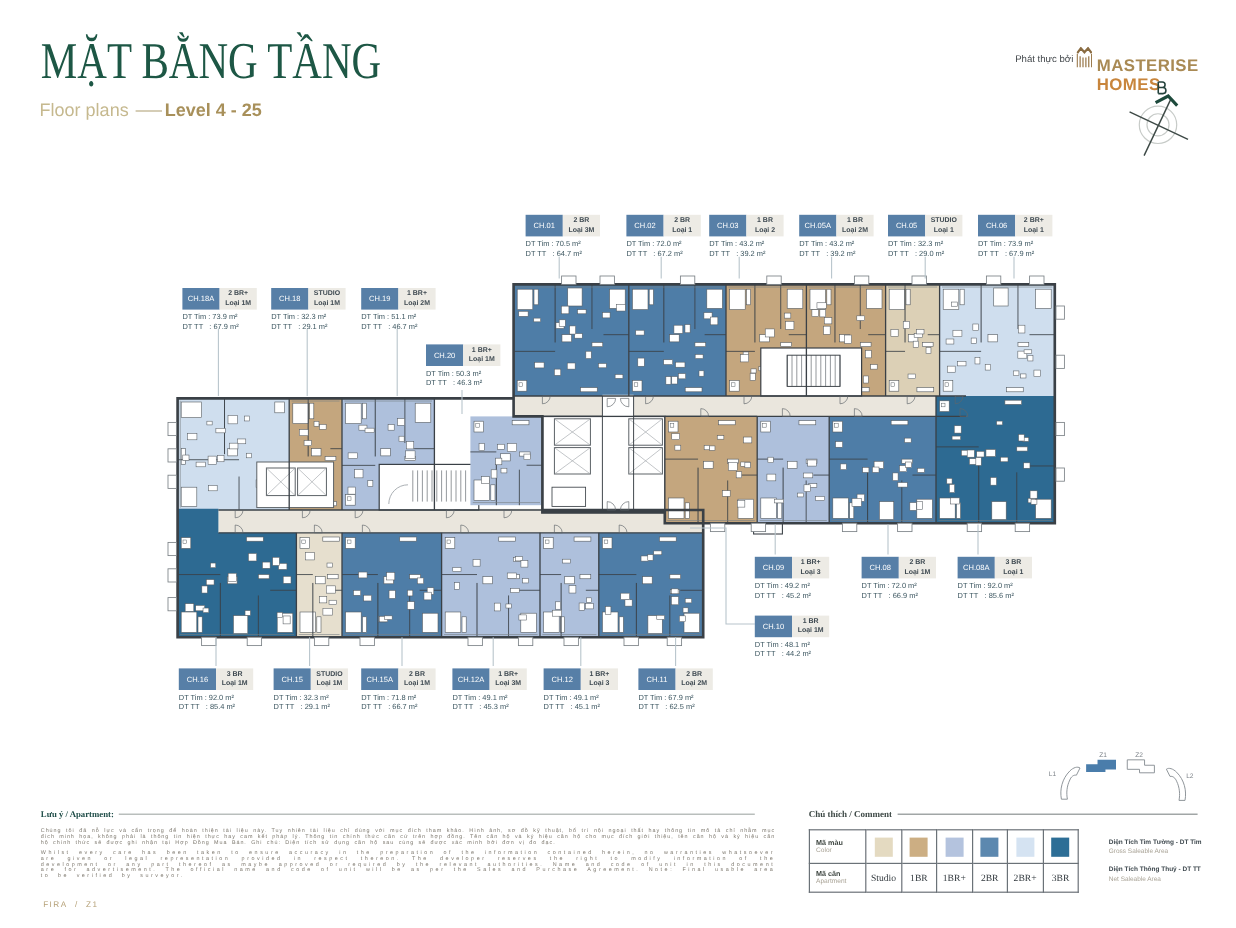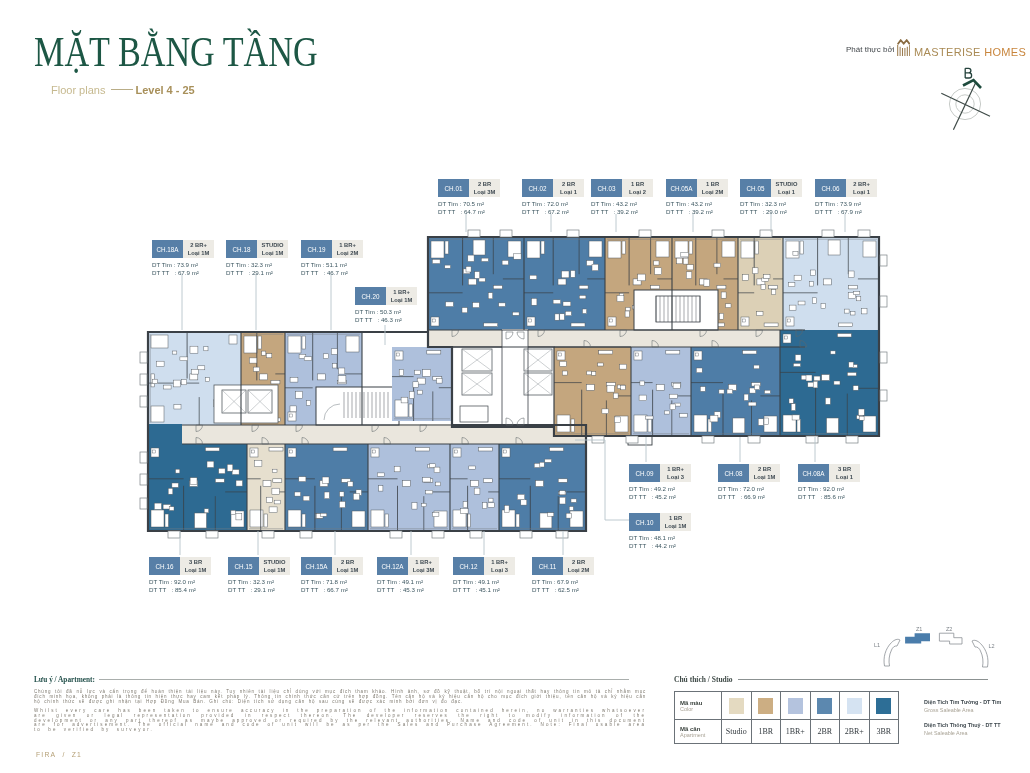--- a/index.html
+++ b/index.html
@@ -1,23 +1,23 @@
 <!DOCTYPE html>
 <html><head><meta charset="utf-8">
 <style>
 *{margin:0;padding:0;box-sizing:border-box}
 body{width:1030px;height:773px;background:#fff;font-family:"Liberation Sans",sans-serif;position:relative;overflow:hidden}
 .plan{position:absolute;left:0;top:0}
 .title{position:absolute;left:34px;top:38px;font-size:34.2px;letter-spacing:0px;color:#1d5745;font-weight:400;font-family:"Liberation Serif",serif;transform:scaleY(1.26);transform-origin:0 100%}
-.sub{position:absolute;left:51px;top:84px;font-size:11px;color:#c6b98f}
+.sub{position:absolute;left:33px;top:84px;font-size:15px;color:#c6b98f}
 .sub b{color:#a8905a;font-weight:700}
 .sub .ln{display:inline-block;width:22px;border-top:1px solid #b9ad87;vertical-align:4px;margin:0 2px 0 6px}
 .devby{position:absolute;left:846px;top:45px;font-size:8px;color:#42474b}
 .logomark{position:absolute;left:897px;top:39px}
-.masterise{position:absolute;left:914px;top:45.5px;font-size:11px;font-weight:400;letter-spacing:0.35px;color:#a98a54}
+.masterise{position:absolute;left:914px;top:45.5px;font-size:14px;font-weight:700;letter-spacing:0.35px;color:#a98a54}
 .masterise span{color:#c8853c}
 .compass{position:absolute;left:920px;top:60px}
 .lbl{position:absolute;width:64px}
 .lbl .row{display:flex}
 .lbl .ch{background:#577fa7;color:#fff;width:31px;height:18px;font-size:6.3px;display:flex;align-items:center;justify-content:center}
 .lbl .ty{background:#edebe5;color:#3f4a52;width:31px;height:18px;font-size:5.8px;font-weight:700;text-align:center;line-height:8px;padding-top:1px}
 .lbl .dt{margin-top:3px;font-size:6.2px;line-height:8.4px;color:#3c5660;white-space:nowrap}
 .keyplan{position:absolute;left:866px;top:618px}
 .disc{position:absolute;left:34px;top:668px;width:612px}
 .disc h4{font-size:7.3px;color:#23504b;font-weight:700;display:inline;font-family:"Liberation Serif",serif}
@@ -886,21 +886,21 @@
 
 <div class="disc">
 <h4>Lưu ý / Apartment:</h4><span class="hr"></span>
 <p>Chúng tôi đã nỗ lực và cẩn trọng để hoàn thiện tài liệu này. Tuy nhiên tài liệu chỉ dùng với mục đích tham khảo. Hình ảnh, sơ đồ kỹ thuật, bố trí nội ngoại thất hay thông tin mô tả chỉ nhằm mục đích minh họa, không phải là thông tin hiện thực hay cam kết pháp lý. Thông tin chính thức căn cứ trên hợp đồng. Tên căn hộ và ký hiệu căn hộ cho mục đích giới thiệu, tên căn hộ và ký hiệu căn hộ chính thức sẽ được ghi nhận tại Hợp Đồng Mua Bán. Ghi chú: Diện tích sử dụng căn hộ sau cùng sẽ được xác minh bởi đơn vị đo đạc.</p>
 <p class="en">Whilst every care has been taken to ensure accuracy in the preparation of the information contained herein, no warranties whatsoever are given or legal representation provided in respect thereon. The developer reserves the right to modify information of the development or any part thereof as maybe approved or required by the relevant authorities. Name and code of unit in this document are for advertisement. The official name and code of unit will be as per the Sales and Purchase Agreement. Note: Final usable area to be verified by surveyor.</p>
 </div>
 
 <div class="fira">FIRA&nbsp; /&nbsp; Z1</div>
 
 <div class="legend">
-<h4>Chú thích / Studio</h4><span class="hr"></span>
+<h4>Chú thích / Comment</h4><span class="hr"></span>
 <table class="lg">
 <tbody>
         <tr class="r1">
           <td class="lab">
             <div class="vn">Mã màu</div>
             <div class="en">Color</div>
           </td>
 <td class="sw">
             <div class="swb" style="background:#e4dac1"></div>
           </td>

